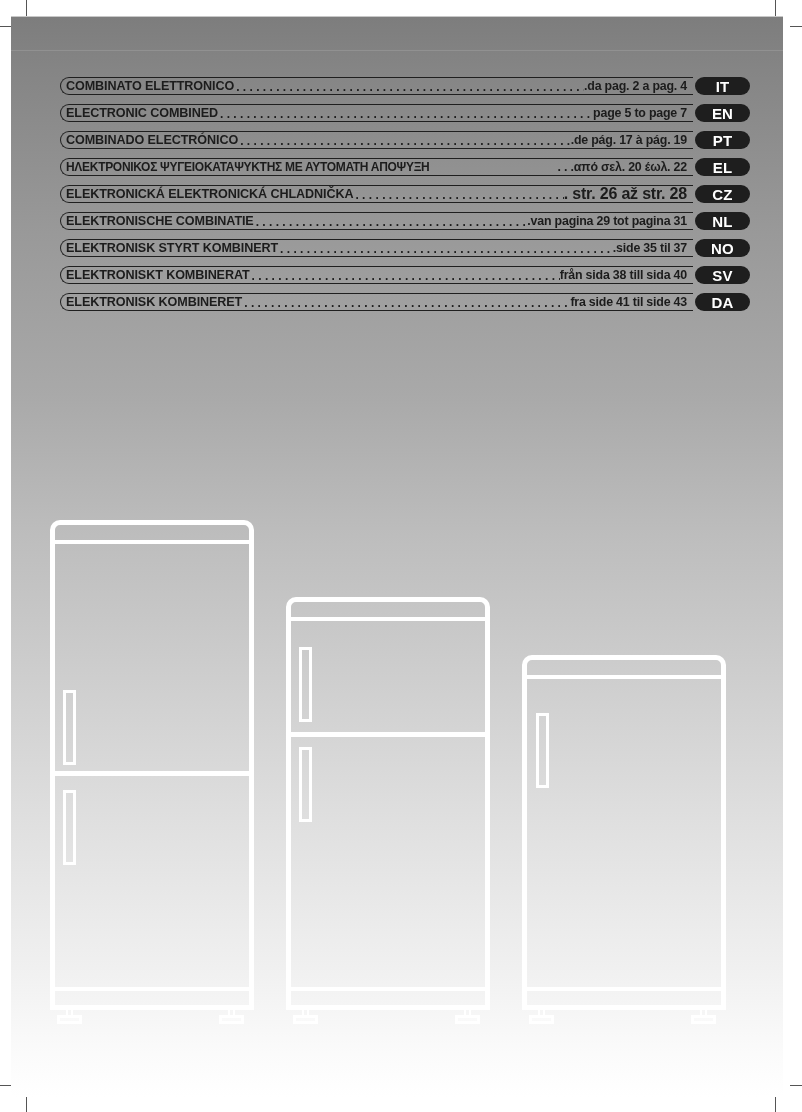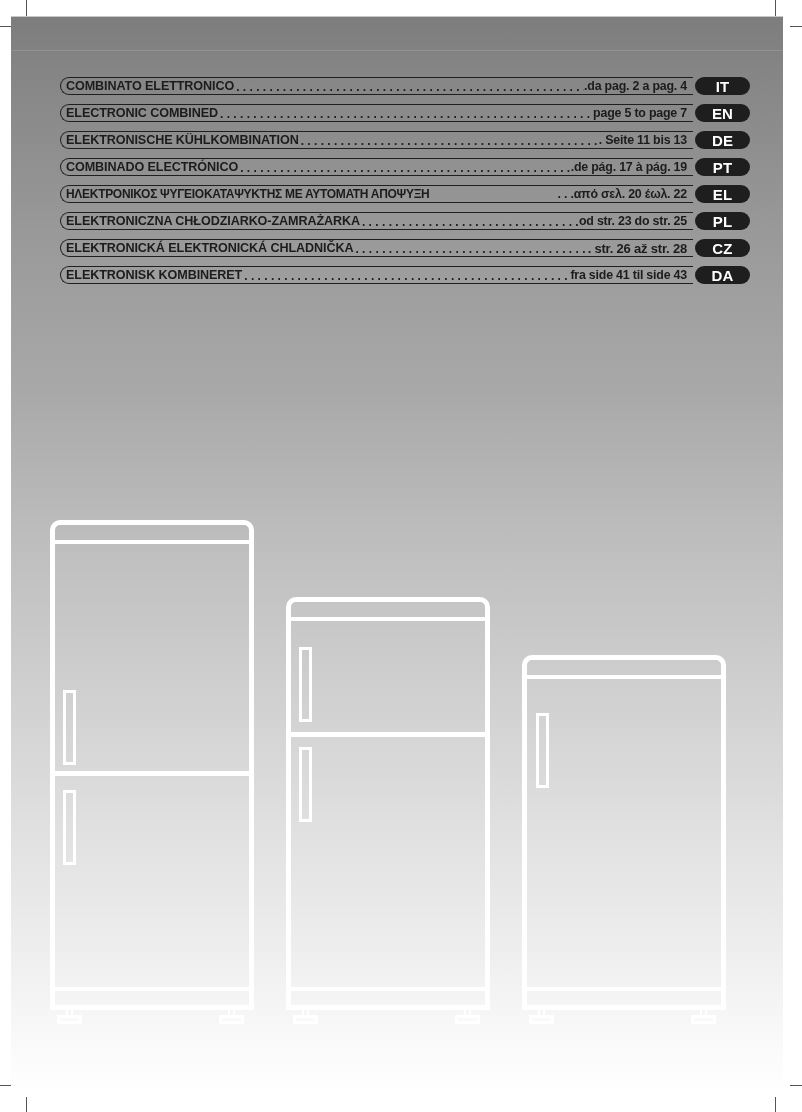--- a/index.html
+++ b/index.html
@@ -228,69 +228,77 @@
     <div class="toc-row">
       <div class="toc-line">
         <span class="toc-title">ELECTRONIC COMBINED</span>
         <span class="toc-dots"></span>
         <span class="toc-pages">page 5 to page 7</span>
       </div>
       <div class="toc-code">EN</div>
     </div>
 
 
-    <div class="toc-row">
-      <div class="toc-line">
-        <span class="toc-title">ELEKTRONISCHE KÜHLKOMBINATION</span>
-        <span class="toc-dots"></span>
-        <span class="toc-pages">. Seite 11 bis 13</span>
-      </div>
-      <div class="toc-code">DE</div>
-    </div>
 
 
     <div class="toc-row">
       <div class="toc-line">
         <span class="toc-title">COMBINADO ELECTRÓNICO</span>
         <span class="toc-dots"></span>
         <span class="toc-pages">.de pág. 17 à pág. 19</span>
       </div>
       <div class="toc-code">PT</div>
     </div>
 
     <div class="toc-row">
       <div class="toc-line">
         <span class="toc-title" style="font-size:12px; letter-spacing:-0.3px;">ΗΛΕΚΤΡΟΝΙΚΟΣ ΨΥΓΕΙΟΚΑΤΑΨΥΚΤΗΣ ΜΕ ΑΥΤΟΜΑΤΗ ΑΠΟΨΥΞΗ</span>
         <span class="toc-dots" style="visibility:hidden;"></span>
         <span class="toc-pages">. . .από σελ. 20 έωλ. 22</span>
       </div>
       <div class="toc-code">EL</div>
     </div>
 
-    <div class="toc-row">
-      <div class="toc-line">
-        <span class="toc-title">ELEKTRONICZNA CHŁODZIARKO-ZAMRAŻARKA</span>
-        <span class="toc-dots"></span>
-        <span class="toc-pages">od str. 23 do str. 25</span>
-      </div>
-      <div class="toc-code">PL</div>
-    </div>
 
     <div class="toc-row">
       <div class="toc-line">
         <span class="toc-title">ELEKTRONICKÁ ELEKTRONICKÁ CHLADNIČKA</span>
         <span class="toc-dots"></span>
-        <span class="toc-pages" style="font-size:13px;">. str. 26 až str. 28</span>
+        <span class="toc-pages" style="font-size:16px;">. str. 26 až str. 28</span>
       </div>
       <div class="toc-code">CZ</div>
     </div>
 
-
-
-
+    <div class="toc-row">
+      <div class="toc-line">
+        <span class="toc-title">ELEKTRONISCHE COMBINATIE</span>
+        <span class="toc-dots"></span>
+        <span class="toc-pages">.van pagina 29 tot pagina 31</span>
+      </div>
+      <div class="toc-code">NL</div>
+    </div>
+
+
+    <div class="toc-row">
+      <div class="toc-line">
+        <span class="toc-title">ELEKTRONISK STYRT KOMBINERT</span>
+        <span class="toc-dots"></span>
+        <span class="toc-pages">.side 35 til 37</span>
+      </div>
+      <div class="toc-code">NO</div>
+    </div>
+
+    <div class="toc-row">
+      <div class="toc-line">
+        <span class="toc-title">ELEKTRONISKT KOMBINERAT</span>
+        <span class="toc-dots"></span>
+        <span class="toc-pages">från sida 38 till sida 40</span>
+      </div>
+      <div class="toc-code">SV</div>
+    </div>
 
     <div class="toc-row">
       <div class="toc-line">
         <span class="toc-title">ELEKTRONISK KOMBINERET</span>
         <span class="toc-dots"></span>
         <span class="toc-pages">fra side 41 til side 43</span>
       </div>
       <div class="toc-code">DA</div>
     </div>
   </div>

